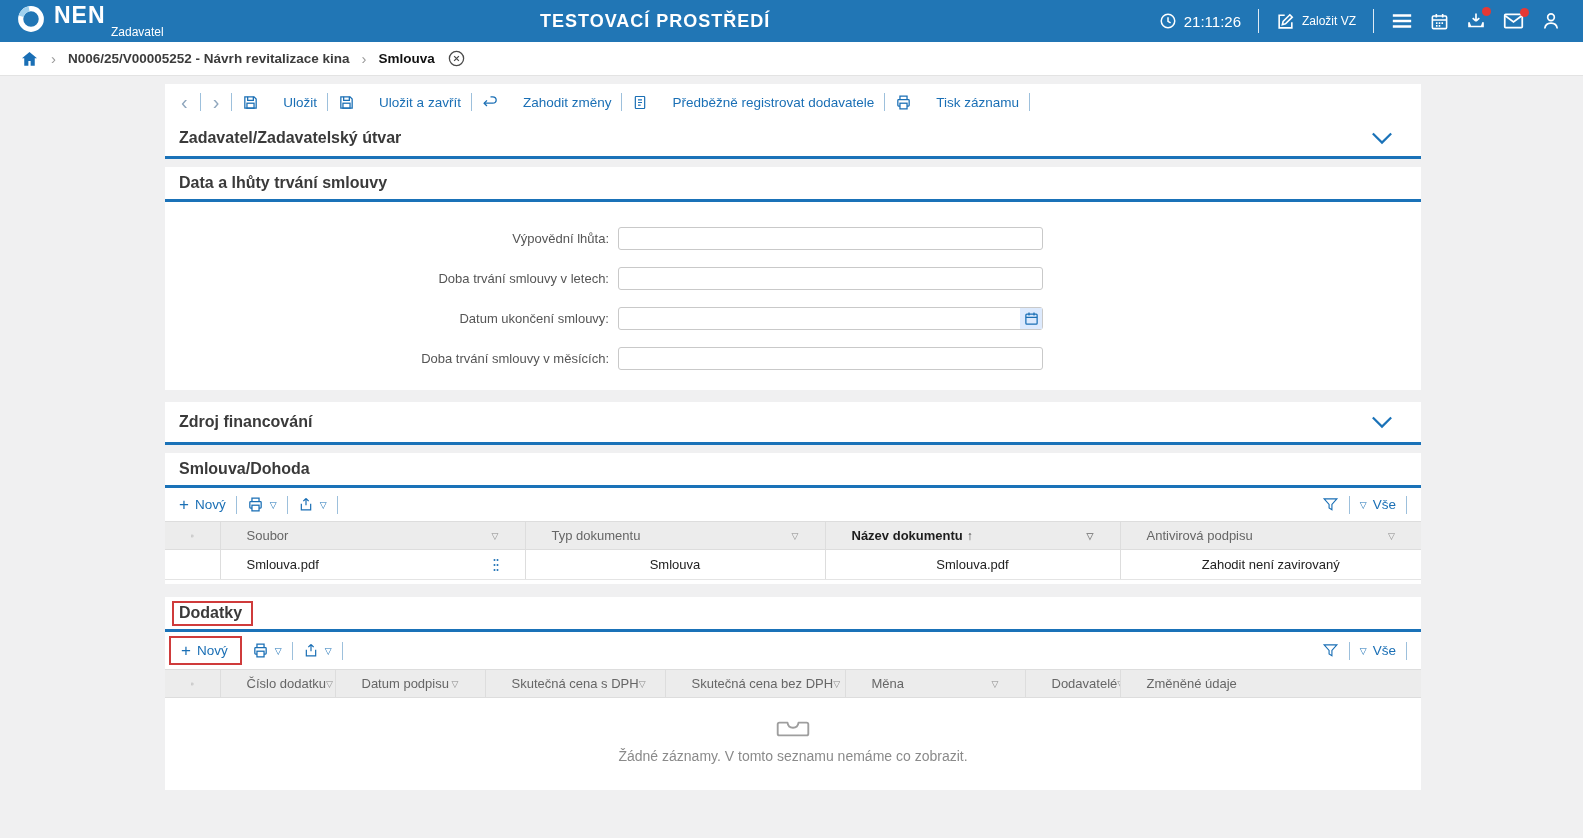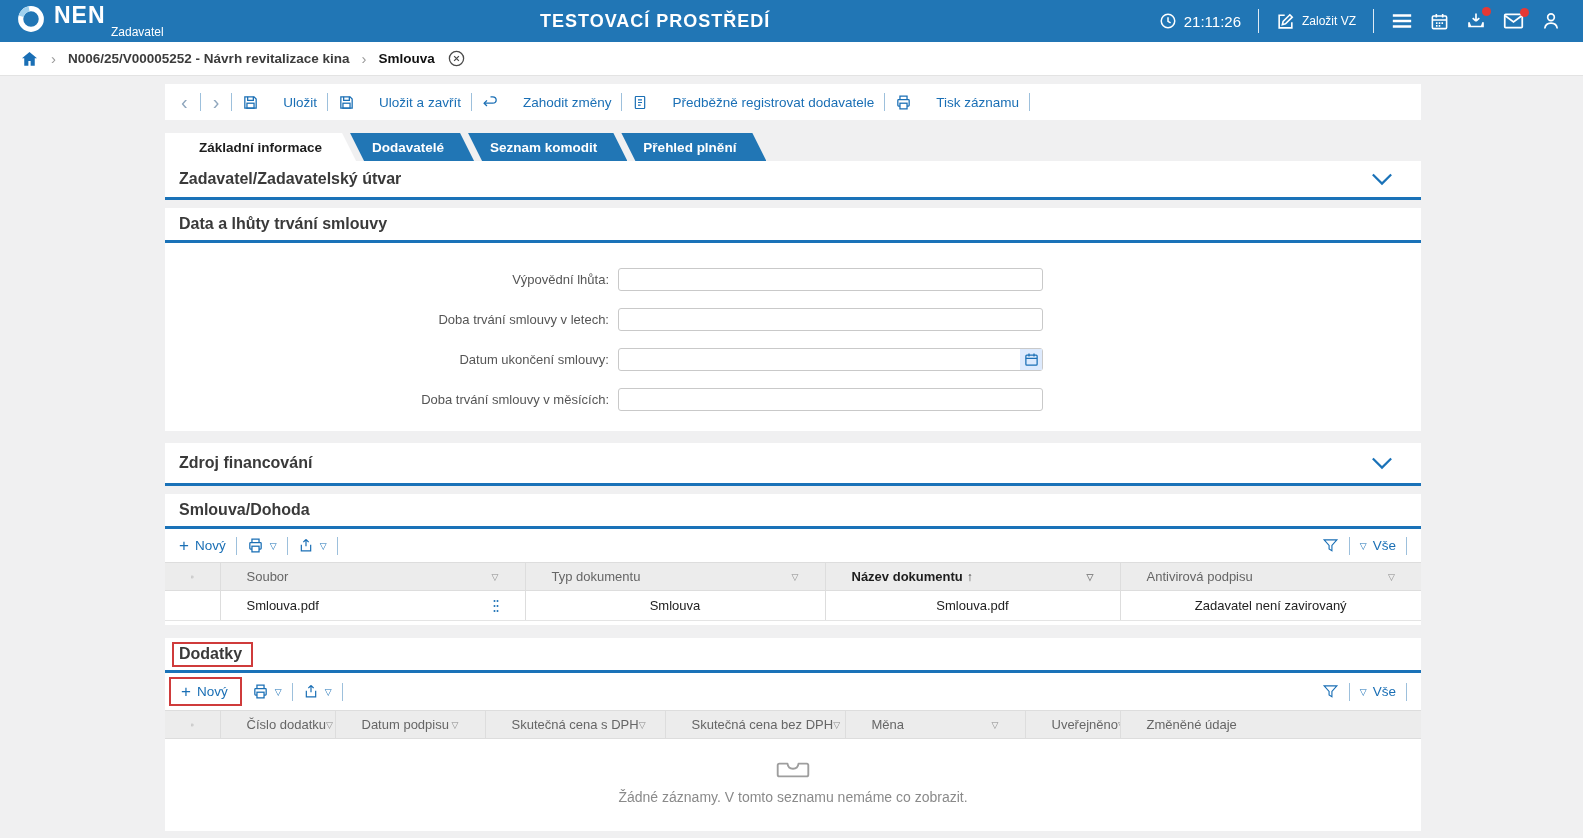--- a/index.html
+++ b/index.html
@@ -229,26 +229,20 @@
       <svg width="17" height="17" viewBox="0 0 24 24" fill="none" stroke="#1a6fb5" stroke-width="1.8">
         <path d="M7 8V3h10v5"></path>
           <rect x="4" y="8" width="16" height="9" rx="1"></rect>
           <rect x="7" y="13" width="10" height="8" fill="#fff"></rect>
       </svg>
       <span>Tisk záznamu</span>
     </span>
     <span class="tb-sep"></span>
   </div>
 
-  <div class="tabs-row">
-    <div class="tab active">Základní informace</div>
-    <div class="tab">Dodavatelé</div>
-    <div class="tab">Seznam komodit</div>
-    <div class="tab">Přehled plnění</div>
-  </div>
 
   <div class="panel section collapsed">
     <div class="sec-head">
       <span class="sec-title">Zadavatel/Zadavatelský útvar</span>
       <span class="chev-icon">
         <svg width="22" height="14" viewBox="0 0 24 14" fill="none" stroke="#1a72b8" stroke-width="2.4">
           <path d="M2 2l10 10L22 2"></path>
         </svg>
       </span>
     </div>
@@ -423,21 +417,21 @@
                   <circle cx="4.5" cy="2" r="1"></circle>
                   <circle cx="1.5" cy="7" r="1"></circle>
                   <circle cx="4.5" cy="7" r="1"></circle>
                   <circle cx="1.5" cy="12" r="1"></circle>
                   <circle cx="4.5" cy="12" r="1"></circle>
               </svg>
             </span>
           </td>
           <td>Smlouva</td>
           <td>Smlouva.pdf</td>
-          <td>Zadavatel není zavirovaný</td>
+          <td>Zahodit není zavirovaný</td>
         </tr>
       </tbody>
     </table>
     <div style="height:4px;"></div>
   </div>
 
   <div class="gap13"></div>
 
   <div class="panel" style="min-height:193px;">
     <div class="sec-head-line">
@@ -534,21 +528,21 @@
               </span>
           </th>
           <th>
             <span class="th-flex">
                 <span>Měna</span>
                 <span class="filter-tri">▽</span>
               </span>
           </th>
           <th>
             <span class="th-flex">
-                <span>Uveřejněno</span>
+                <span>Dodavatelé</span>
                 <span class="filter-tri">▽</span>
               </span>
           </th>
           <th>
             <span class="th-flex">
                 <span>Změněné údaje</span>
               </span>
           </th>
         </tr>
       </thead>

